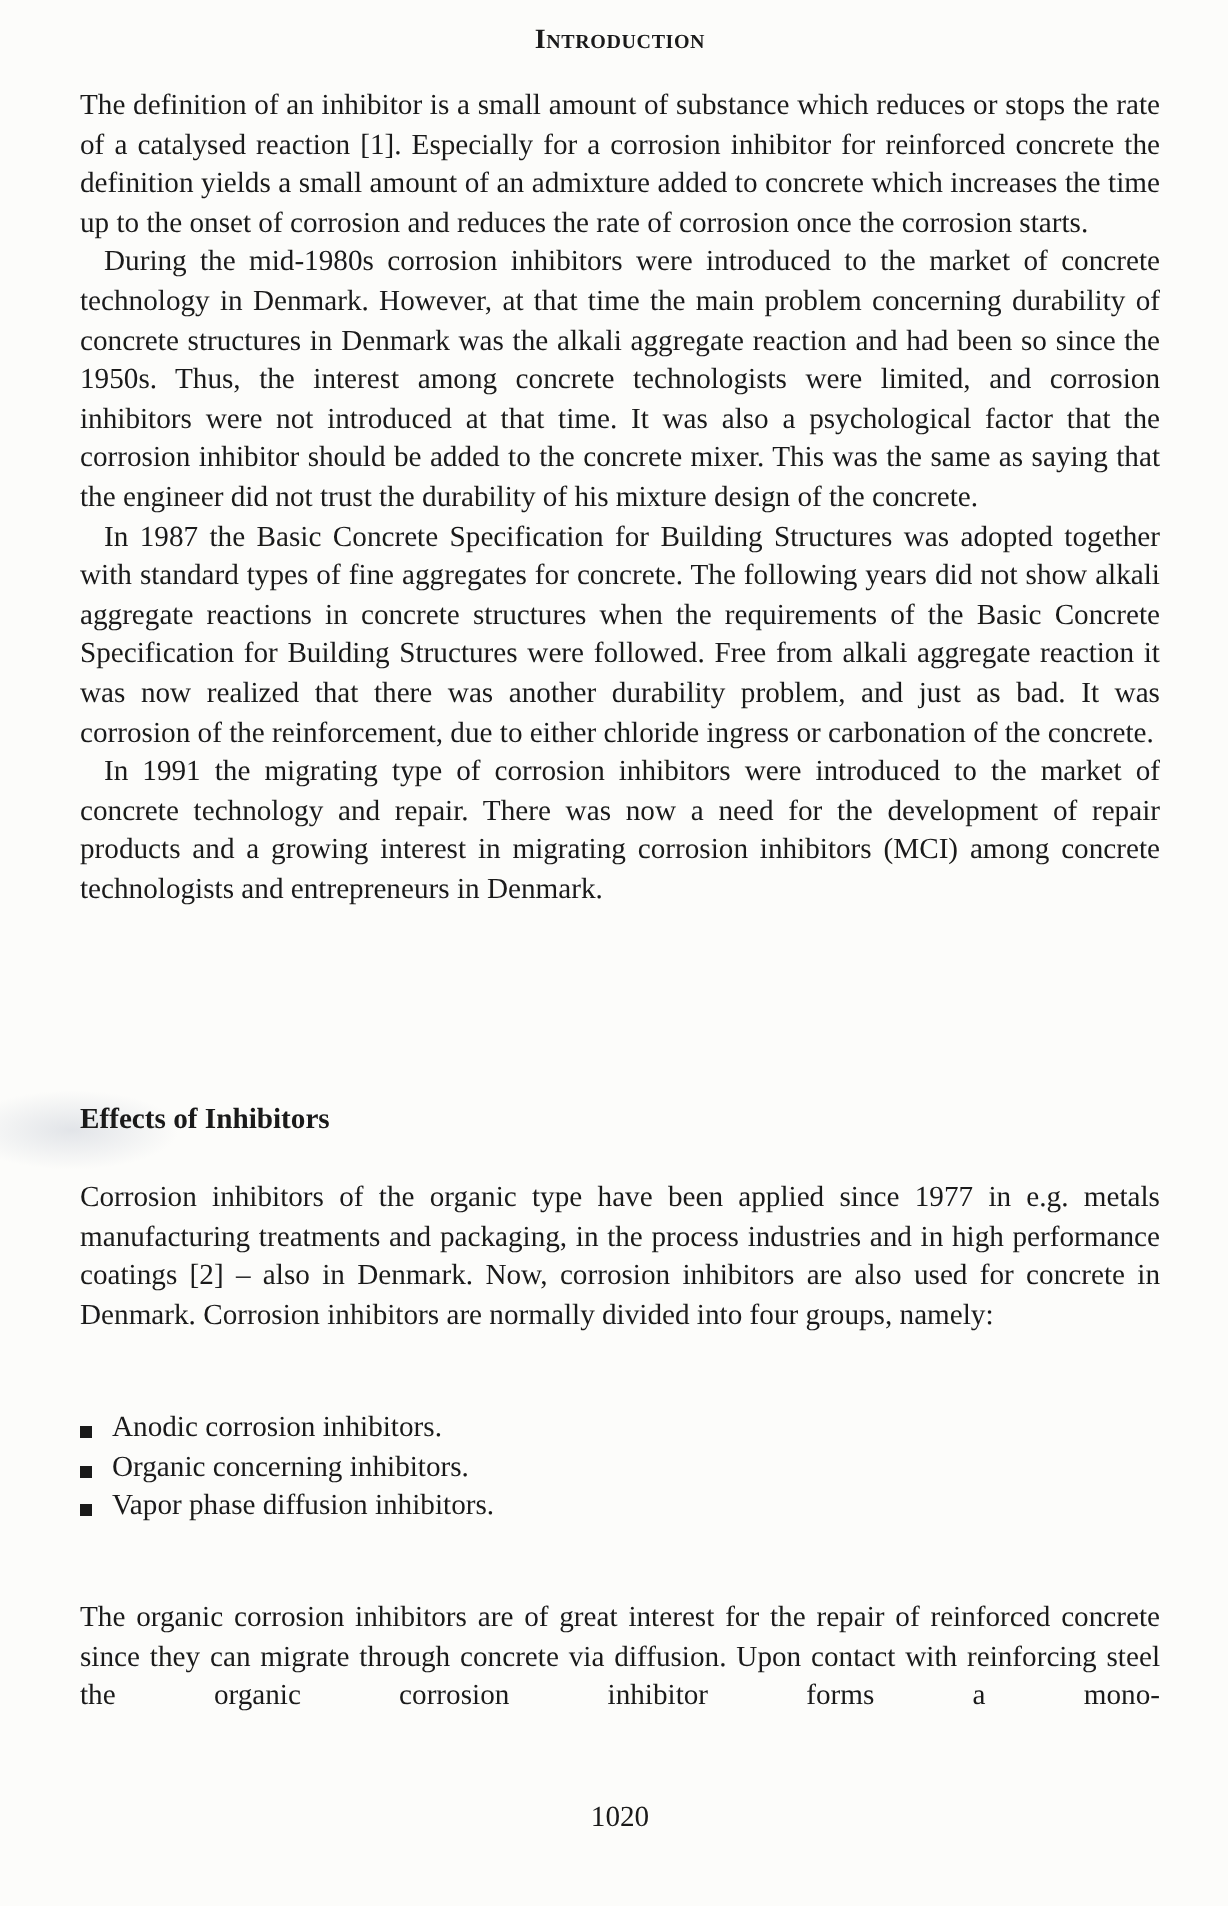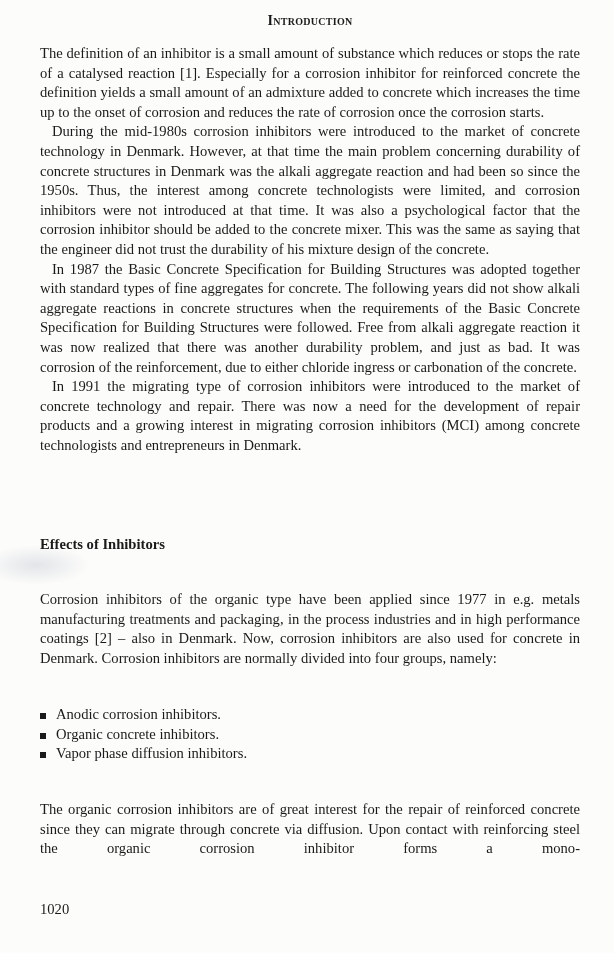--- a/index.html
+++ b/index.html
@@ -19,34 +19,34 @@
   }
   .running-head::first-letter { text-transform: uppercase; }
   .block {
     position: absolute; left: 0; width: 540px;
     font-size: 14.6px; line-height: 19.6px;
     text-align: justify; text-align-last: left;
   }
   .block p { margin: 0; }
   .block p.indent { text-indent: 12px; }
   .section-heading {
-    position: absolute; left: 0; top: 535px;
+    position: absolute; left: 0; top: 551px;
     font-weight: bold; font-size: 14.6px; line-height: 19.6px;
   }
   ul.bullets {
     position: absolute; left: 0; top: 705px; margin: 0; padding: 0;
     list-style: none; font-size: 14.6px; line-height: 19.6px;
   }
   ul.bullets li { position: relative; padding-left: 16px; }
   ul.bullets li .bullet {
     position: absolute; left: 0; top: 8px; width: 6px; height: 6px; background: #1a1a1a;
   }
   .folio {
     position: absolute; left: 0; width: 540px; top: 901px;
-    font-size: 14.6px;
+    text-align: center; font-size: 14.6px;
   }
   .smudge {
     position: absolute; left: 0; top: 545px; width: 90px; height: 40px;
     background: radial-gradient(ellipse at 40% 50%, rgba(200,205,215,0.5), rgba(252,252,250,0) 70%);
   }
 </style>
 </head>
 <body>
 
 <div class="smudge"></div>
@@ -63,21 +63,21 @@
 
   <div class="section-heading">Effects of Inhibitors</div>
 
   <div class="block" style="top:590px">
     <p>Corrosion inhibitors of the organic type have been applied since 1977 in e.g. metals manufacturing treatments and packaging, in the process industries and in high performance coatings [2]  – also in Denmark. Now, corrosion inhibitors are also used for concrete in Denmark. Corrosion inhibitors are normally divided into four groups, namely:</p>
   </div>
 
   <ul class="bullets">
     <li><span class="bullet"></span><span>Anodic corrosion inhibitors.</span></li>
     <li><span class="bullet"></span></li>
-    <li><span class="bullet"></span><span>Organic concrete inhibitors.</span></li>
+    <li><span class="bullet"></span><span>Organic concerning inhibitors.</span></li>
     <li><span class="bullet"></span><span>Vapor phase diffusion inhibitors.</span></li>
   </ul>
 
   <div class="block" style="top:800px">
     <p style="text-align-last: justify;">The organic corrosion inhibitors are of great interest for the repair of reinforced concrete since they can migrate through concrete via diffusion. Upon contact with reinforcing steel the organic corrosion inhibitor forms a mono-</p>
   </div>
 
   <div class="folio">1020</div>
 </div>
 

